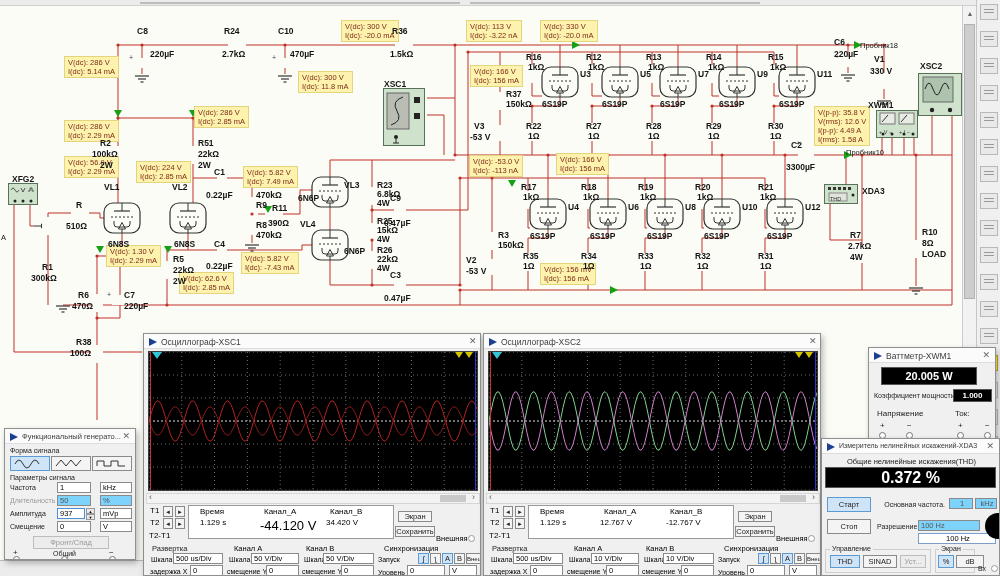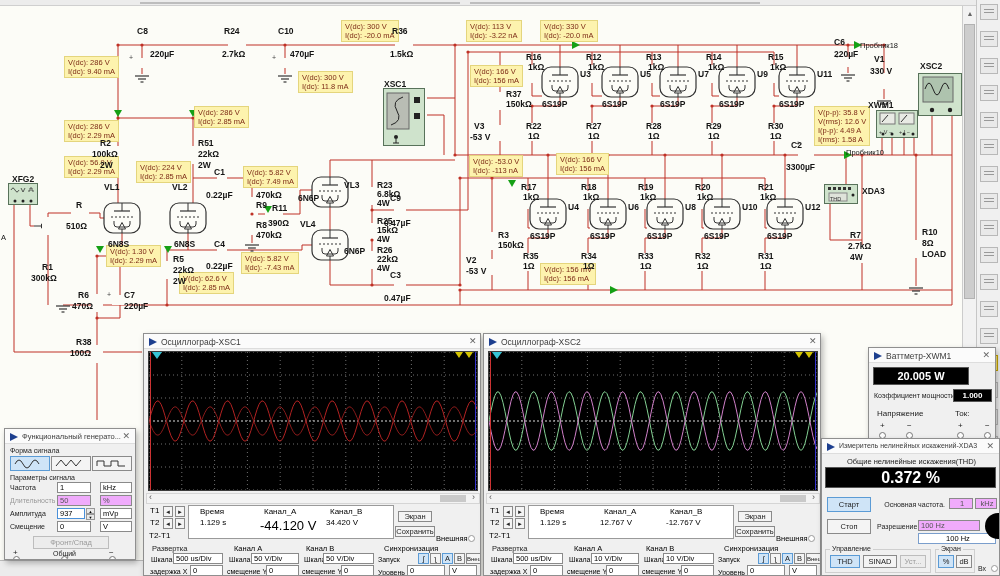--- a/index.html
+++ b/index.html
@@ -18,21 +18,21 @@
 #vscroll .arr{position:absolute;left:1px;top:2px;width:12px;height:12px;color:#666;font-size:7px;text-align:center;line-height:12px}
 #vscroll .thumb{position:absolute;left:1px;top:18px;width:11px;height:275px;background:#cdcdcd;border:1px solid #b2b2b2}
 #itoolbar{position:absolute;left:976px;top:0;width:24px;height:576px;background:#f0f0f0;border-left:1px solid #c6c6c6;z-index:4}
 .win{position:absolute;background:#f0f0f0;border:1px solid #8f8f8f;box-shadow:2px 3px 6px rgba(0,0,0,.28);overflow:hidden;z-index:10}
 .tb{position:absolute;left:0;top:0;right:0;height:15px;background:#fbfbfb;border-bottom:1px solid #ddd}
 .ti{position:absolute;left:5px;top:4px;width:0;height:0;border-top:4px solid transparent;border-bottom:4px solid transparent;border-left:8px solid #1d3f8f}
 .tt{position:absolute;left:17px;top:3px;font-size:8.5px;color:#3c3c3c;white-space:nowrap}
 .cl{position:absolute;right:5px;top:2px;font-size:9px;color:#666}
 .disp{position:absolute;background:#000;color:#fff;text-align:center;border:1px solid #555;font-weight:bold}
 .fld{position:absolute;background:#fff;border:1px solid #8a8a8a;font-size:7.5px;line-height:10px;padding-left:2px;overflow:hidden;white-space:nowrap;height:11px}
-.fld.gray{background:#f0abfc;color:#555}
+.fld.gray{background:#7dd3fc;color:#555}
 .btn{position:absolute;background:#f4f4f4;border:1px solid #8a8a8a;font-size:7.5px;text-align:center;color:#222;overflow:hidden}
 .btn.sel{background:#cfe4f7;border:1px solid #5b9bd5}
 .btn.dis{color:#9a9a9a;background:#ececec;border:1px solid #bdbdbd}
 .lbl7{position:absolute;font-size:7px;color:#222;white-space:nowrap}
 .lbl8{position:absolute;font-size:8px;color:#222;white-space:nowrap}
 .radio{position:absolute;width:7px;height:7px;border:1px solid #9a9a9a;border-radius:50%;background:#fff}
 .grpbox{position:absolute;border:1px solid #cfcfcf}
 #statusstrip{position:absolute;left:0;top:560px;width:143px;height:16px;background:#ececec;border-top:1px solid #bbb;z-index:9}
 .term{position:absolute;width:7px;height:7px;border:1px solid #777;border-radius:50%;background:#fdfdfd}
 </style>
@@ -590,21 +590,21 @@
           <rect x="8" y="2" width="3" height="3" fill="#333"></rect>
           <rect x="13" y="2" width="3" height="3" fill="#333"></rect>
           <rect x="18" y="2" width="3" height="3" fill="#333"></rect>
           <rect x="23" y="2" width="3" height="3" fill="#333"></rect>
           <rect x="4" y="8" width="18" height="8" fill="#dfe3da" stroke="#888"></rect>
           <circle cx="28" cy="10" r="1.5" fill="#222"></circle>
         </svg>
     </div>
   <div class="ann" style="position: absolute; left: 64px; top: 56px;">
         <div>V(dc): 286 V</div>
-        <div>I(dc): 9.40 mA</div>
+        <div>I(dc): 5.14 mA</div>
       </div>
       <div class="ann" style="position: absolute; left: 298px; top: 71px;">
         <div>V(dc): 300 V</div>
         <div>I(dc): 11.8 mA</div>
       </div>
       <div class="ann" style="position: absolute; left: 341px; top: 20px;">
         <div>V(dc): 300 V</div>
         <div>I(dc): -20.0 mA</div>
       </div>
       <div class="ann" style="position: absolute; left: 466px; top: 20px;">
@@ -1048,21 +1048,21 @@
       <div class="fld" style="position: absolute; left: 263px; top: 231px; width: 38px;">0</div>
       <div class="fld" style="position: absolute; left: 305px; top: 231px; width: 28px;">V</div>
     </div>
 
   <div class="win" id="wmt" style="left:868px;top:347px;width:128px;height:92px">
     <div class="tb">
         <span class="ti"></span>
         <span class="tt">Ваттметр-XWM1</span>
         <span class="cl">✕</span>
       </div>
-    <div class="disp" style="left:4px;top:19px;width:96px;height:18px;font-size:11px;line-height:17px">20.005 W</div>
+    <div class="disp" style="left:12px;top:19px;width:96px;height:18px;font-size:11px;line-height:17px">20.005 W</div>
     <div class="lbl7" style="left:5px;top:44px">Коэффициент мощности:</div>
     <div class="disp" style="left:84px;top:41px;width:39px;height:13px;font-size:8px;line-height:12px">1.000</div>
     <div class="lbl8" style="left:8px;top:61px">Напряжение</div>
     <div class="lbl8" style="left:86px;top:61px">Ток:</div>
     <div class="lbl8" style="left:11px;top:73px">+</div>
     <div class="lbl8" style="left:38px;top:73px">−</div>
     <div class="lbl8" style="left:89px;top:73px">+</div>
     <div class="lbl8" style="left:116px;top:73px">−</div>
     <div class="term" style="left:10px;top:84px"></div>
     <div class="term" style="left:37px;top:84px"></div>
@@ -1129,17 +1129,17 @@
     <div class="fld" style="left:96px;top:94px;width:78px;text-align:center;border-color:#7a9ecc">100 Hz</div>
     <div style="position:absolute;left:163px;top:74px;width:26px;height:26px;background:#000;border-radius:50%"></div>
     <div class="grpbox" style="left:3px;top:110px;width:106px;height:24px"></div>
     <div class="lbl7" style="left:8px;top:106px;background:#f0f0f0;padding:0 2px">Управление</div>
     <div class="btn sel" style="left:8px;top:116px;width:30px;height:13px;line-height:12px">THD</div>
     <div class="btn" style="left:41px;top:116px;width:34px;height:13px;line-height:12px">SINAD</div>
     <div class="btn dis" style="left:78px;top:116px;width:26px;height:13px;line-height:12px">Уст...</div>
     <div class="grpbox" style="left:113px;top:110px;width:40px;height:24px"></div>
     <div class="lbl7" style="left:117px;top:106px;background:#f0f0f0;padding:0 2px">Экран</div>
     <div class="btn sel" style="left:116px;top:116px;width:16px;height:13px;line-height:12px">%</div>
-    <div class="btn" style="left:134px;top:116px;width:16px;height:13px;line-height:12px">dB</div>
+    <div class="btn" style="left:134px;top:116px;width:28px;height:13px;line-height:12px">dB</div>
     <div class="lbl7" style="left:156px;top:126px">Вх</div>
     <div class="radio" style="left:169px;top:126px"></div>
   </div>
 </div>
 
 </body></html>

